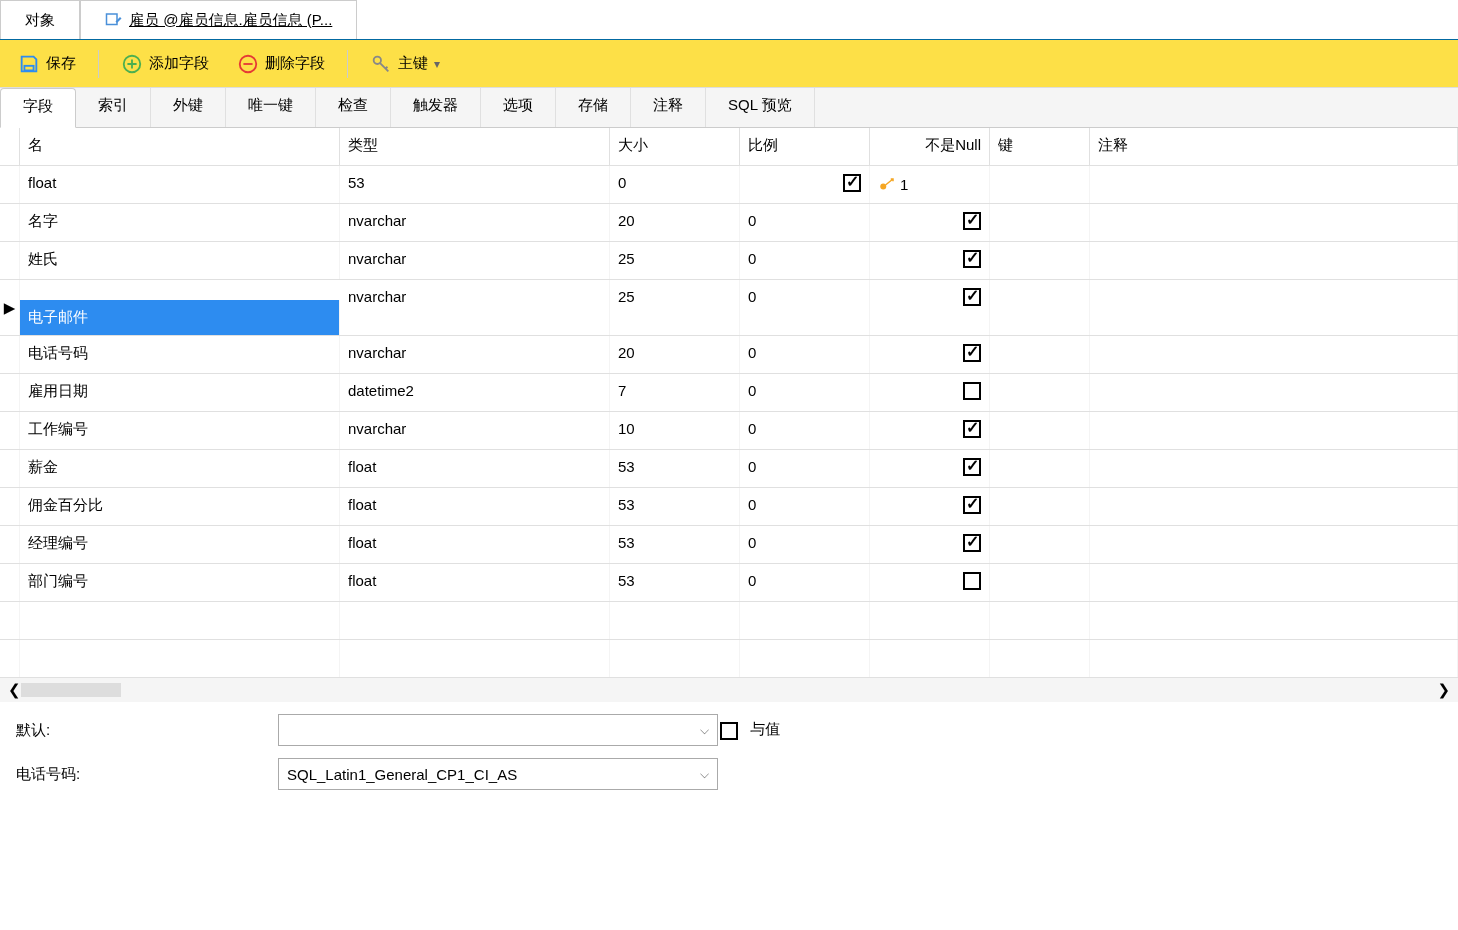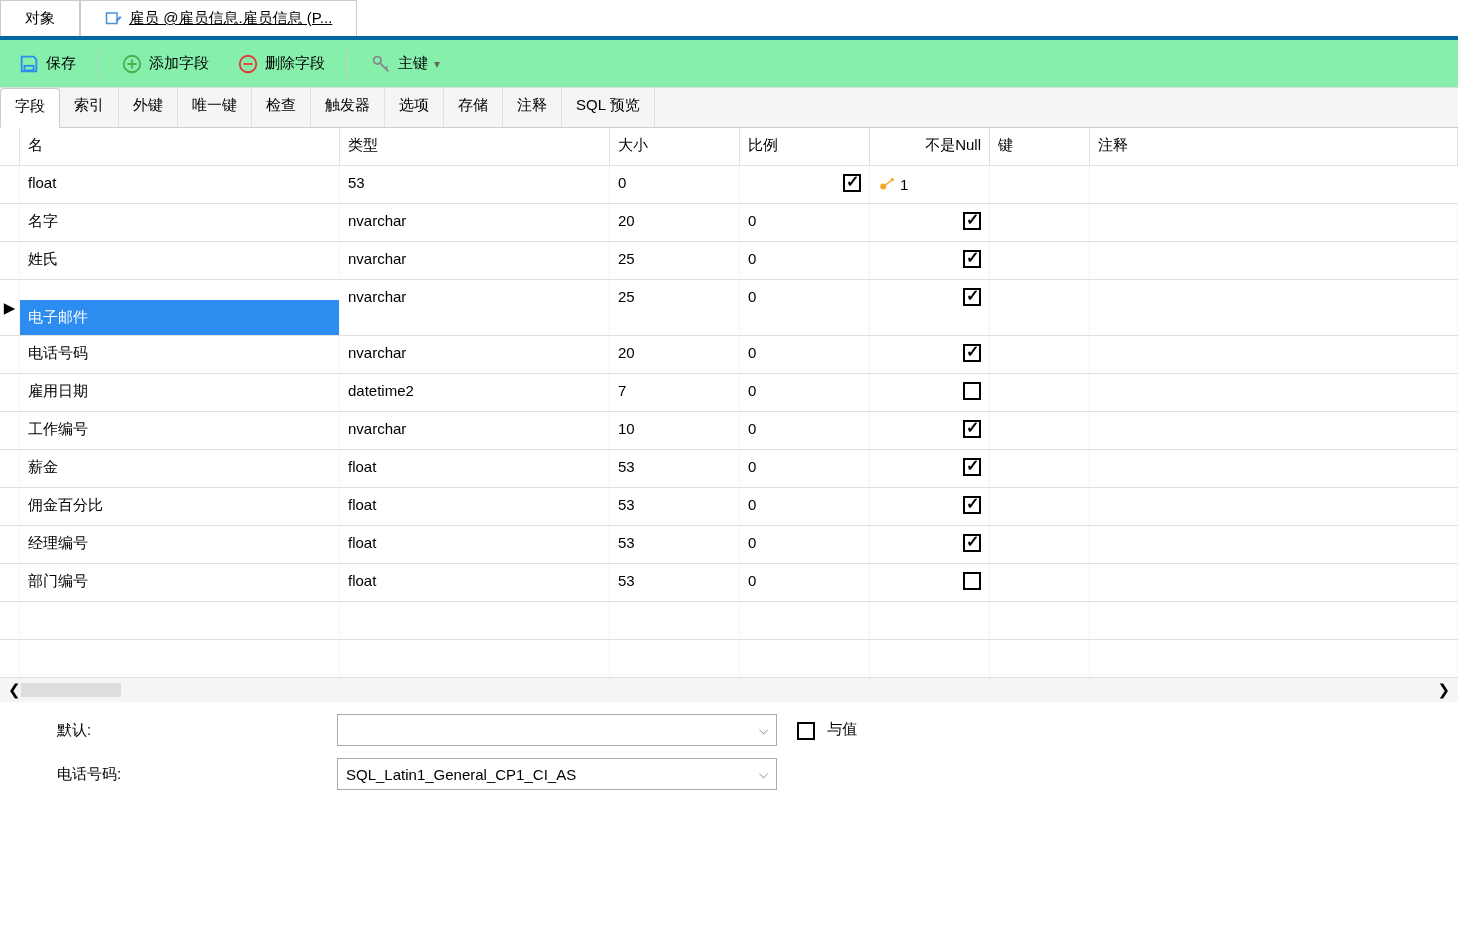--- a/index.html
+++ b/index.html
@@ -1,48 +1,48 @@
 <!DOCTYPE html>
 <html><head>
 <meta charset="utf-8">
 <style>
 * { box-sizing: border-box; margin: 0; padding: 0; }
 body { font-family: "Microsoft YaHei", "Segoe UI", sans-serif; font-size: 15px; color: #000; background: #fff; }
 
-.tabs-top { display: flex; border-bottom: 4px solid #0369a1; height: 40px; }
+.tabs-top { display: flex; border-bottom: 1px solid #0369a1; height: 40px; }
 .tab-top { padding: 8px 24px; border: 1px solid #ccc; border-bottom: none; background: #fff; cursor: pointer; display: flex; align-items: center; gap: 6px; }
 .tab-top.active { background: #fff; text-decoration: underline; }
 .tab-top-icon { width: 18px; height: 18px; }
 
-.toolbar { display: flex; align-items: center; gap: 16px; padding: 8px 12px; background: #86efac; border-bottom: 1px solid #ddd; height: 48px; }
+.toolbar { display: flex; align-items: center; gap: 16px; padding: 8px 12px; background: #fde047; border-bottom: 1px solid #ddd; height: 48px; }
 .toolbar-btn { display: flex; align-items: center; gap: 6px; cursor: pointer; padding: 4px 6px; }
 .toolbar-sep { width: 1px; height: 28px; background: #ccc; }
 .icon-svg { width: 22px; height: 22px; }
 
 .tabs-mid { display: flex; background: #f5f5f5; border-bottom: 1px solid #ccc; height: 40px; }
-.tab-mid { padding: 8px 14px; cursor: pointer; border-right: 1px solid #e0e0e0; }
+.tab-mid { padding: 8px 22px; cursor: pointer; border-right: 1px solid #e0e0e0; }
 .tab-mid.active { background: #fff; border: 1px solid #ccc; border-bottom: 1px solid #fff; border-top-left-radius: 4px; border-top-right-radius: 4px; margin-bottom: -1px; }
 
 .grid { width: 100%; }
 .grid-header, .grid-row { display: grid; grid-template-columns: 20px 320px 270px 130px 130px 120px 100px 1fr; border-bottom: 1px solid #e0e0e0; min-height: 38px; }
 .grid-header .cell { font-weight: normal; padding: 8px; border-right: 1px solid #e0e0e0; }
 .grid-row .cell { padding: 8px; border-right: 1px solid #f4f4f4; }
 .grid-row.selected .cell.name-cell { background: #2d8cf0; color: #fff; margin-top: 20px; }
 .row-marker { display: flex; align-items: center; justify-content: center; }
 .cell.center { text-align: right; }
 .checkbox-box { display: inline-block; width: 18px; height: 18px; border: 2px solid #000; position: relative; }
 .checkbox-box.checked::after { content: "✓"; position: absolute; top: -4px; left: 1px; font-size: 16px; font-weight: bold; }
 .key-cell { display: flex; align-items: center; gap: 4px; }
 
 .scrollbar { display: flex; align-items: center; justify-content: space-between; padding: 4px 8px; background: #f5f5f5; height: 24px; }
 .scroll-track { display: flex; align-items: center; flex: 1; }
 .scroll-thumb { width: 100px; height: 14px; background: #ddd; }
 
 .form-area { padding: 12px 16px; }
-.form-row { display: flex; align-items: center; margin-bottom: 12px; gap: 20px; margin-left: 41px; }
+.form-row { display: flex; align-items: center; margin-bottom: 12px; gap: 2px; }
 .form-label { width: 260px; }
 .form-select { width: 440px; height: 32px; border: 1px solid #aaa; padding: 4px 8px; display: flex; align-items: center; justify-content: space-between; cursor: pointer; }
 .form-checkbox { display: inline-block; width: 18px; height: 18px; border: 2px solid #000; margin-right: 8px; vertical-align: middle; }
 .chev { font-size: 12px; color: #666; }
 </style>
 </head>
 <body>
 
 <div class="tabs-top">
   <div class="tab-top">

